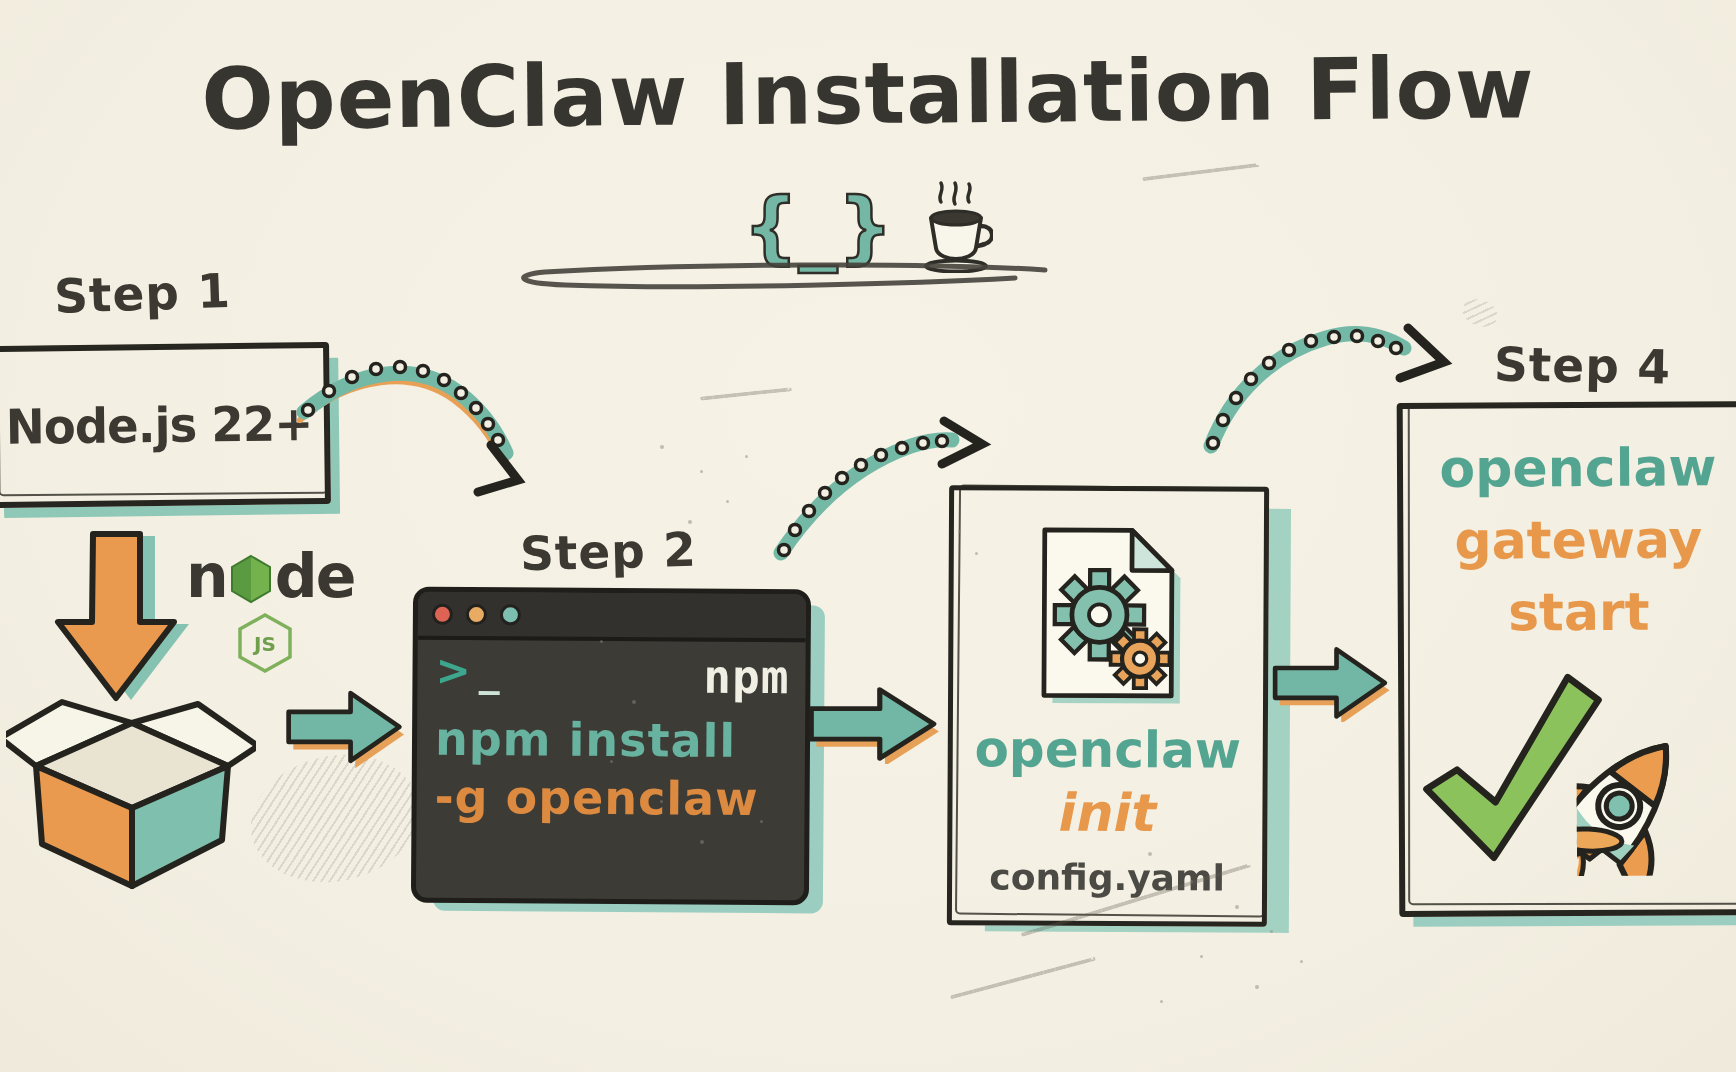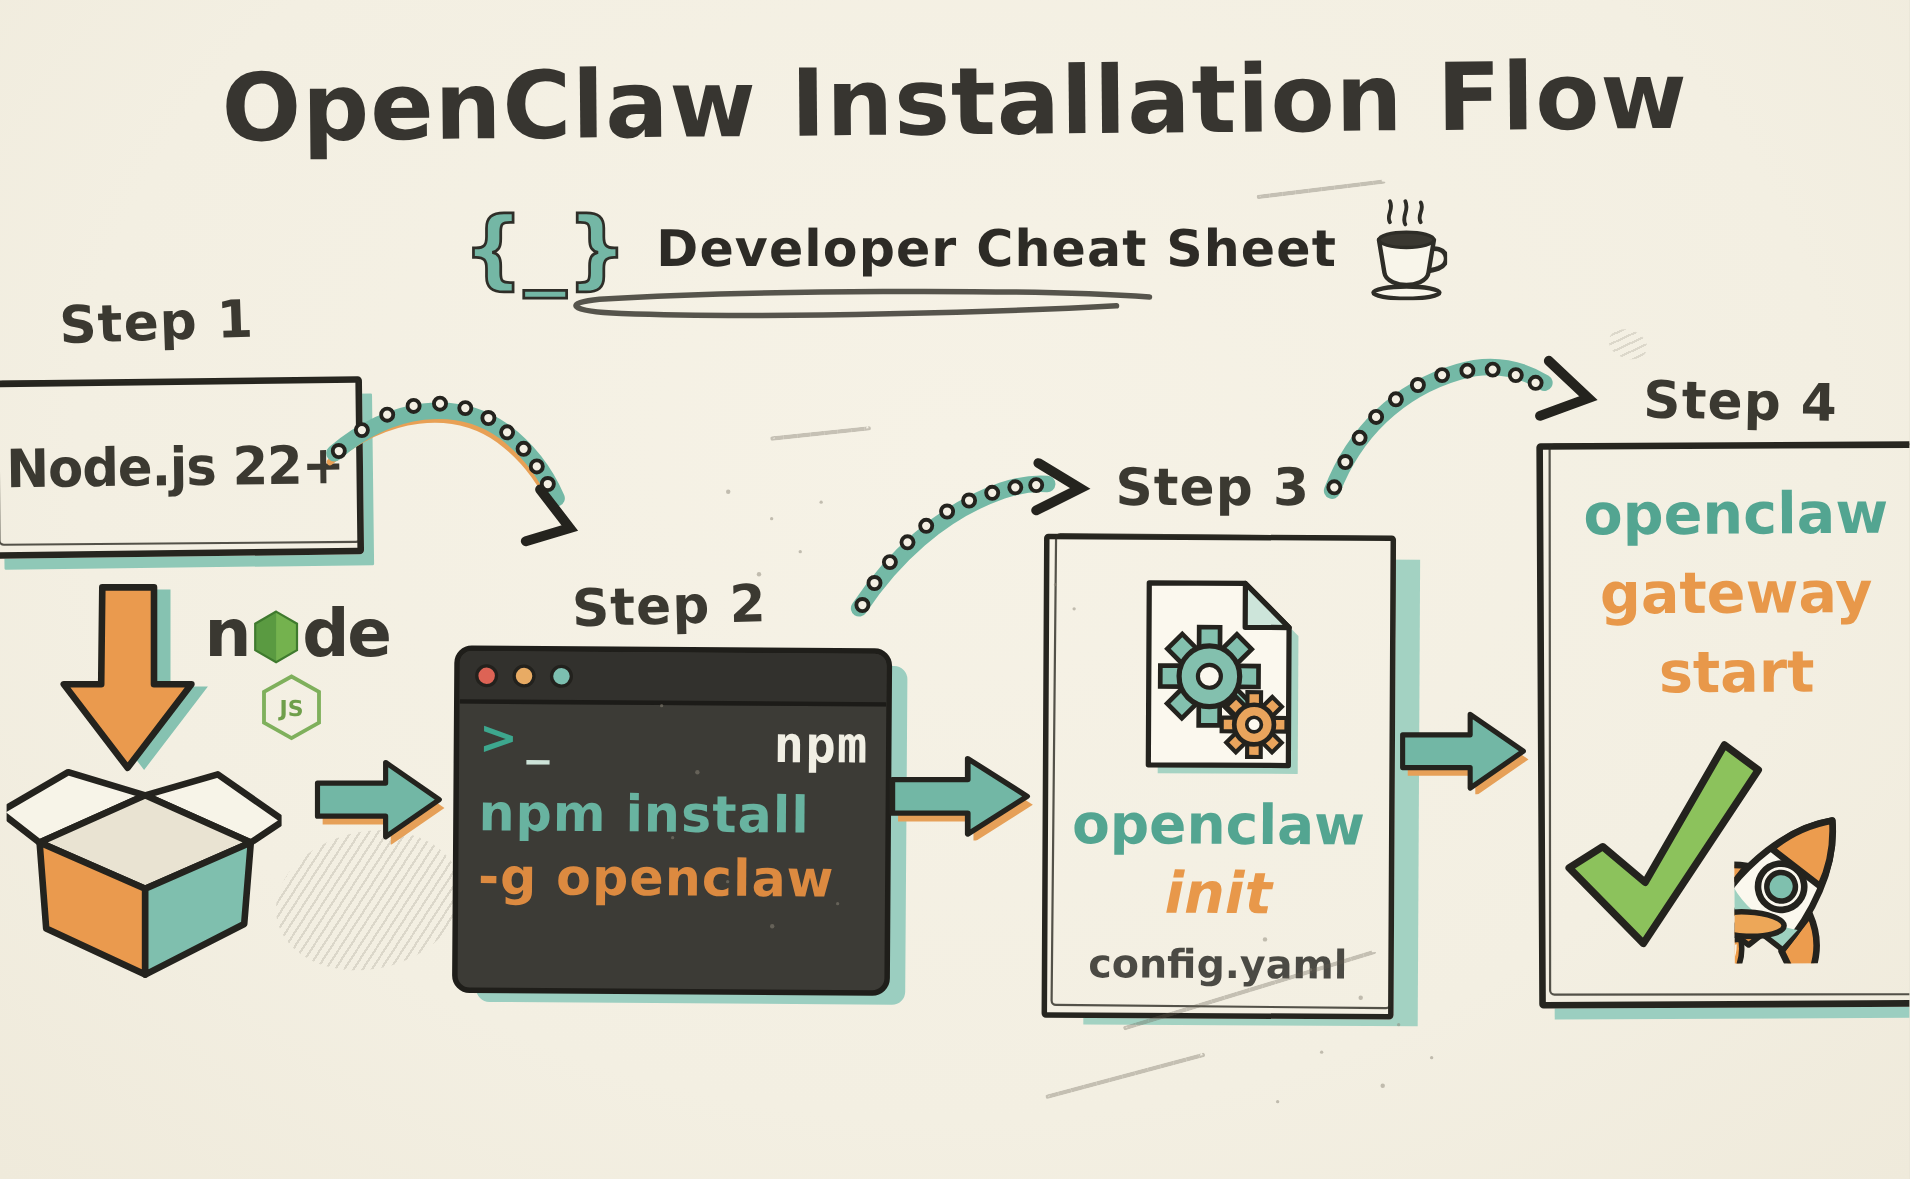--- a/index.html
+++ b/index.html
@@ -105,21 +105,20 @@
 </style>
 </head>
 <body>
 
 <div class="page">
 
   <div class="abs title">OpenClaw Installation Flow</div>
 
   <div class="abs subtitle-row">
     <span class="braces">{_}</span>
-    <span class="subtitle">Developer Cheat Sheet</span>
     <svg width="74" height="95" viewBox="0 0 74 95">
       <path d="M22,24 C18,17 26,13 22,5" fill="none" stroke="#2e2d27" stroke-width="3.5" stroke-linecap="round"></path>
       <path d="M36,26 C32,18 40,14 36,5" fill="none" stroke="#2e2d27" stroke-width="3.5" stroke-linecap="round"></path>
       <path d="M50,24 C46,17 54,13 50,6" fill="none" stroke="#2e2d27" stroke-width="3.5" stroke-linecap="round"></path>
       <path d="M62,48 C75,48 77,62 66,66 C63,67 60,68 57,68" fill="none" stroke="#2e2d27" stroke-width="4.5"></path>
       <path d="M12,40 L17,70 C18,78 30,81 37,81 C44,81 56,78 57,70 L62,40 Z" fill="#f8f5ea" stroke="#2e2d27" stroke-width="4" stroke-linejoin="round"></path>
       <ellipse cx="37" cy="40" rx="25" ry="7" fill="#3a3831" stroke="#2e2d27" stroke-width="3"></ellipse>
       <ellipse cx="37" cy="88" rx="30" ry="5.5" fill="#f8f5ea" stroke="#2e2d27" stroke-width="4"></ellipse>
     </svg>
   </div>
@@ -223,21 +222,20 @@
       <circle cx="176" cy="33" r="5.5"></circle>
     </g>
     <path d="M178,13 L216,36 L176,56" fill="none" stroke="#24231e" stroke-width="9" stroke-linecap="round" stroke-linejoin="miter"></path>
   </svg>
 
   <svg class="abs" style="left:805px;top:682px;" width="135" height="82" viewBox="0 0 130 86" preserveAspectRatio="none">
     <path d="M6,28 L72,28 L72,8 L124,44 L72,80 L72,60 L6,60 Z" transform="translate(5,8)" fill="#e6a058"></path>
     <path d="M6,28 L72,28 L72,8 L124,44 L72,80 L72,60 L6,60 Z" fill="#72b7a5" stroke="#24231e" stroke-width="5" stroke-linejoin="round"></path>
   </svg>
 
-  <div class="abs step-label" style="left:1014px;top:416px;">Step 3</div>
 
   <div class="abs sketch-box step3-box">
     <svg style="margin-top:26px;" width="172" height="190" viewBox="0 0 175 200">
       <path d="M20,14 H112 L154,56 V188 H20 Z" transform="translate(9,8)" fill="#a6d3c3"></path>
       <path d="M20,14 H112 L154,56 V188 H20 Z" fill="#fbf8ee" stroke="#24231e" stroke-width="5" stroke-linejoin="round"></path>
       <path d="M112,14 L154,56 L112,56 Z" fill="#cde5da" stroke="#24231e" stroke-width="5" stroke-linejoin="round"></path>
       <g>
         <g fill="#83c0ae" stroke="#24231e" stroke-width="4.5">
           <rect x="68" y="56" width="20" height="19"></rect>
           <rect x="68" y="56" width="20" height="19" transform="rotate(45 78 103)"></rect>

